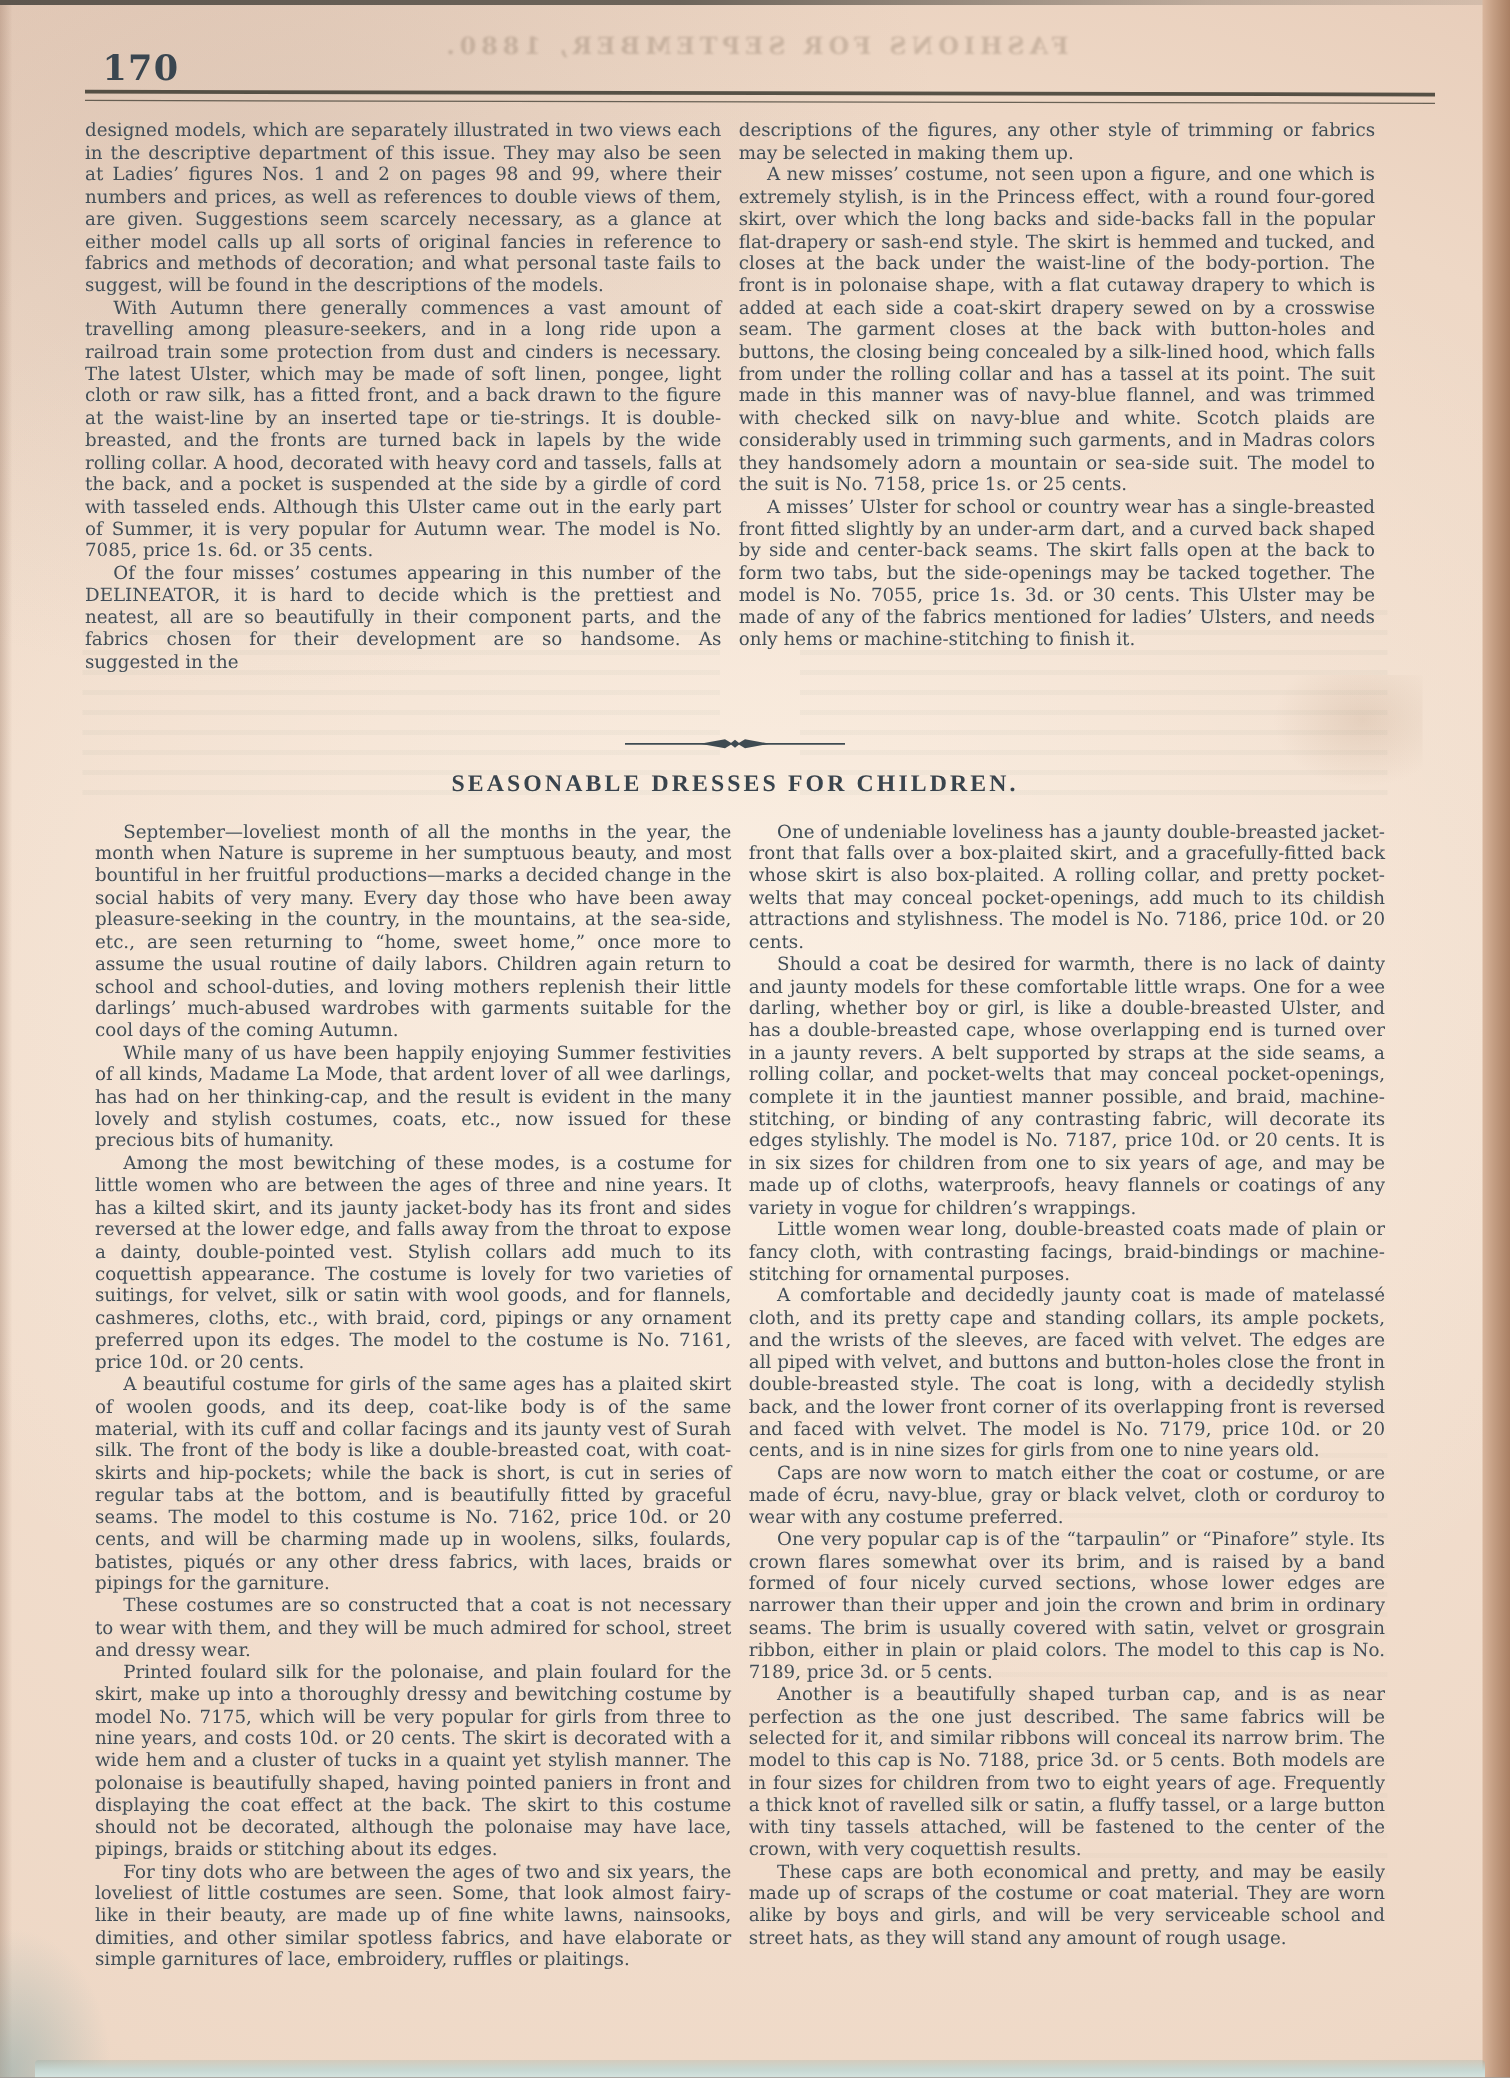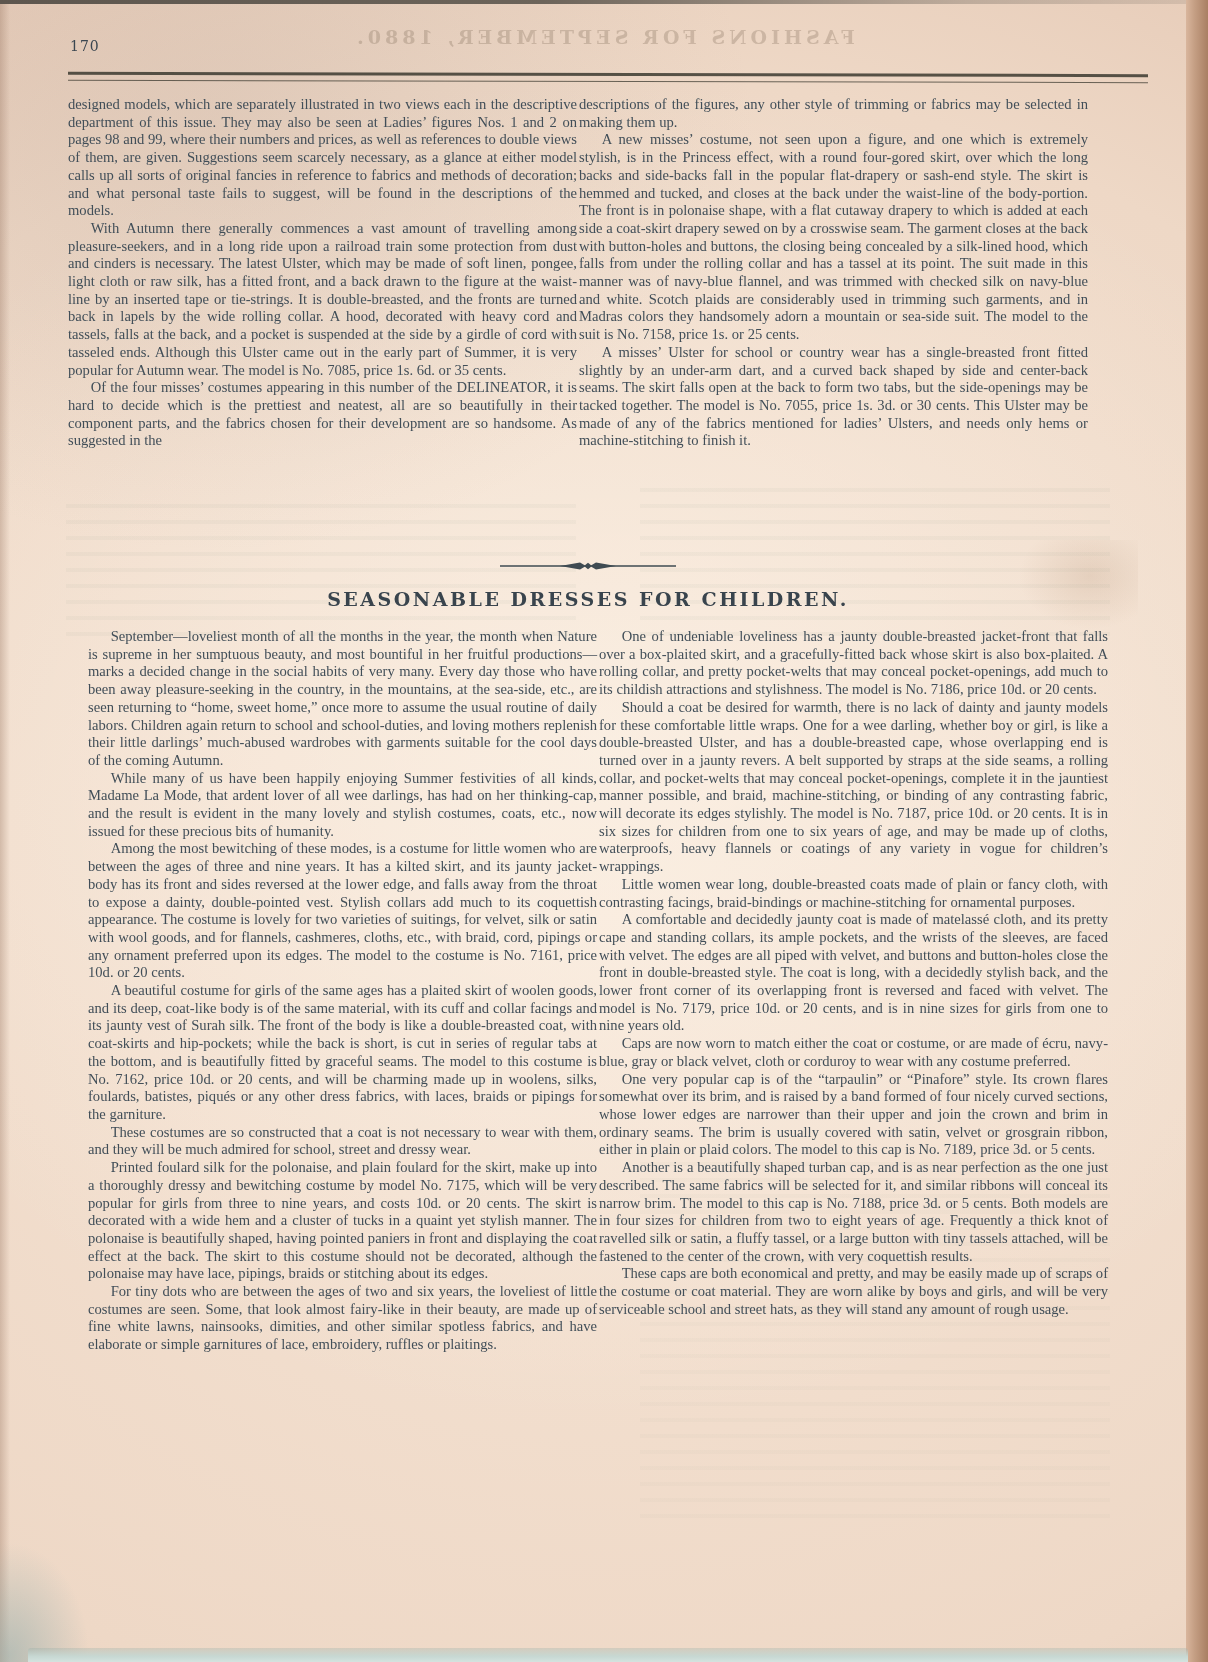--- a/index.html
+++ b/index.html
@@ -39,35 +39,35 @@
     z-index:1;user-select:none;
   }
   .bleed{position:absolute;z-index:1;pointer-events:none;
     background:repeating-linear-gradient(0deg,rgba(0,0,0,0) 0 12px,rgba(105,130,110,.05) 12px 16px);}
   .bleed.b1{left:66px;top:498px;width:510px;height:150px;}
   .bleed.b2{left:640px;top:488px;width:470px;height:160px;}
   .bleed.b3{left:640px;top:1150px;width:470px;height:380px;opacity:.6;}
   
   .content{position:relative;z-index:2;padding:30px 100px 0 68px;}
   .pagehead{position:relative;height:38px;}
-  .pagenum{position:absolute;left:2px;top:8px;font-size:14px;font-weight:normal;letter-spacing:1px;color:#3a4650;}
+  .pagenum{position:absolute;left:14px;top:8px;font-size:28px;font-weight:bold;letter-spacing:1px;color:#3a4650;}
   .masthead{margin:0;text-align:center;font-size:25px;font-weight:bold;
     letter-spacing:5px;color:#38434c;}
   .rule{width:1080px;height:5px;margin-top:5px;
     border-top:3px solid rgba(60,58,48,.85);
     border-bottom:1px solid rgba(60,58,48,.75);
     transform:rotate(.12deg);}
-  .cols{display:flex;gap:2px;margin-top:14px;font-family:Liberation Serif, serif;}
+  .cols{display:flex;gap:14px;margin-top:14px;}
   .col{width:509px;font-size:14.6px;line-height:17.7px;text-align:justify;}
   .col p{margin:0;text-indent:1.55em;}
   .col.continuation p:first-child{text-indent:0;}
   .cols.top{min-height:414px;}
   .divider{margin-top:48px;text-align:center;height:14px;}
   .section-heading{margin:16px 0 0 0;text-align:center;
-    font-size:19px;font-weight:bold;letter-spacing:2.5px;color:#39444d;}
+    font-size:19px;font-weight:bold;letter-spacing:2.5px;color:#39444d;font-family:Liberation Serif, serif;}
   .cols.children{margin-top:18px;justify-content:flex-end;}
 </style>
 </head>
 <body>
 
 <div class="page">
 
   <div class="edge-top"></div>
   <div class="edge-left"></div>
   <div class="edge-right"></div>

